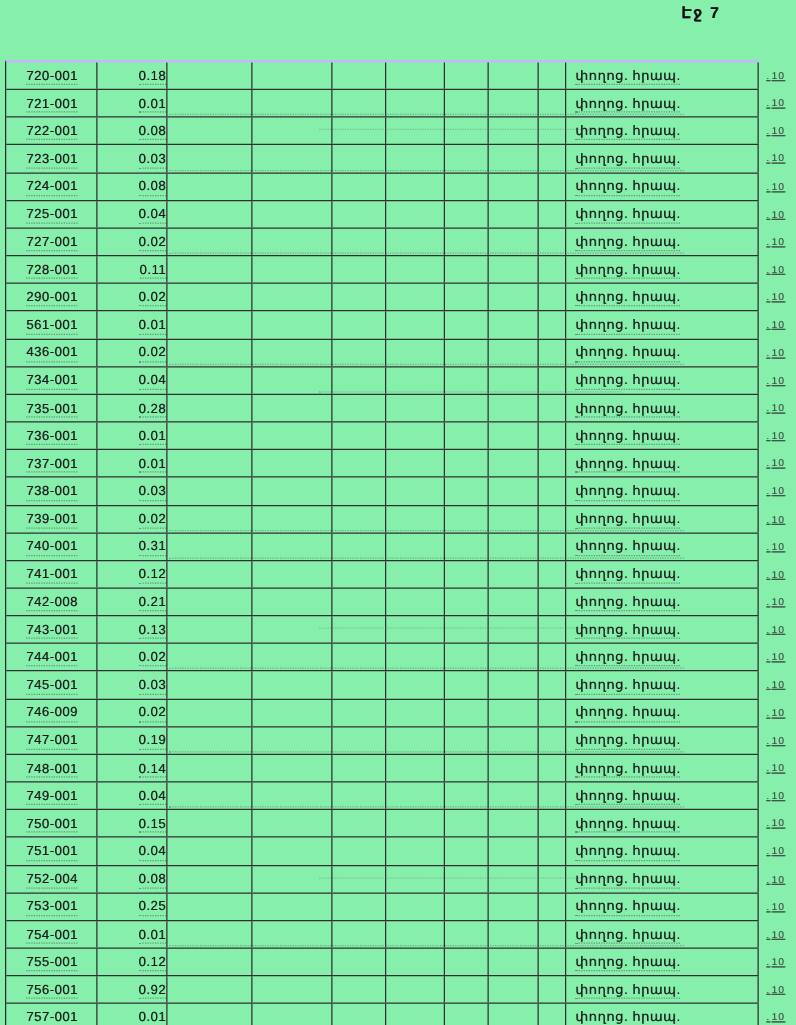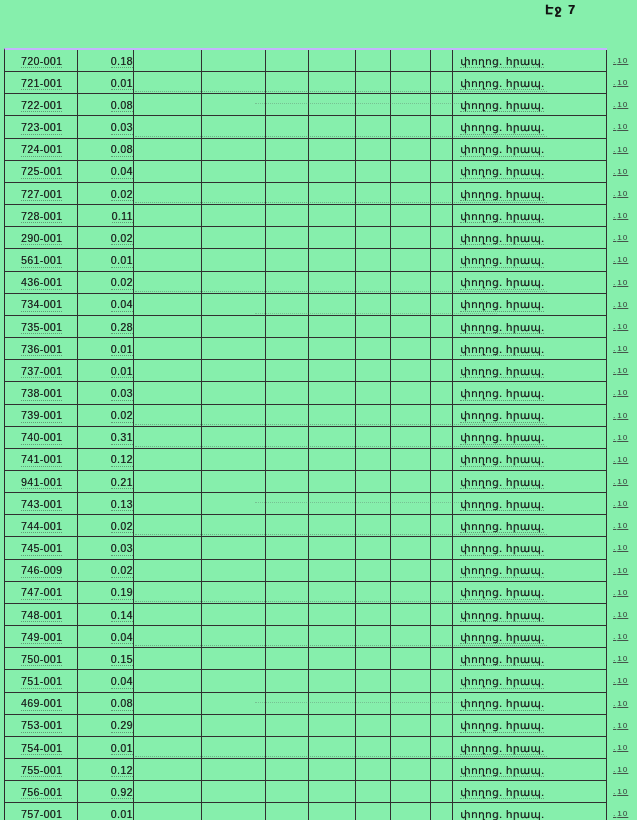--- a/index.html
+++ b/index.html
@@ -492,21 +492,21 @@
     <div class="cell c-e6"></div>
     <div class="cell c-e7"></div>
     <div class="cell c-cat">
       <span class="t">փողոց. հրապ.</span>
     </div>
     <span class="edge">10</span>
   </div>
 
   <div class="row">
     <div class="cell c-id">
-      <span class="t">941-001</span>
+      <span class="t">742-008</span>
     </div>
     <div class="cell c-val">
       <span class="t">0.21</span>
     </div>
     <div class="cell c-e1"></div>
     <div class="cell c-e2"></div>
     <div class="cell c-e3"></div>
     <div class="cell c-e4"></div>
     <div class="cell c-e5"></div>
     <div class="cell c-e6"></div>
@@ -692,21 +692,21 @@
     <div class="cell c-e6"></div>
     <div class="cell c-e7"></div>
     <div class="cell c-cat">
       <span class="t">փողոց. հրապ.</span>
     </div>
     <span class="edge">10</span>
   </div>
 
   <div class="row">
     <div class="cell c-id">
-      <span class="t">469-001</span>
+      <span class="t">752-004</span>
     </div>
     <div class="cell c-val">
       <span class="t">0.08</span>
     </div>
     <div class="cell c-e1"></div>
     <div class="cell c-e2"></div>
     <div class="cell c-e3"></div>
     <div class="cell c-e4"></div>
     <div class="cell c-e5"></div>
     <div class="cell c-e6"></div>
@@ -715,21 +715,21 @@
       <span class="t">փողոց. հրապ.</span>
     </div>
     <span class="edge">10</span>
   </div>
 
   <div class="row">
     <div class="cell c-id">
       <span class="t">753-001</span>
     </div>
     <div class="cell c-val">
-      <span class="t">0.29</span>
+      <span class="t">0.25</span>
     </div>
     <div class="cell c-e1"></div>
     <div class="cell c-e2"></div>
     <div class="cell c-e3"></div>
     <div class="cell c-e4"></div>
     <div class="cell c-e5"></div>
     <div class="cell c-e6"></div>
     <div class="cell c-e7"></div>
     <div class="cell c-cat">
       <span class="t">փողոց. հրապ.</span>

